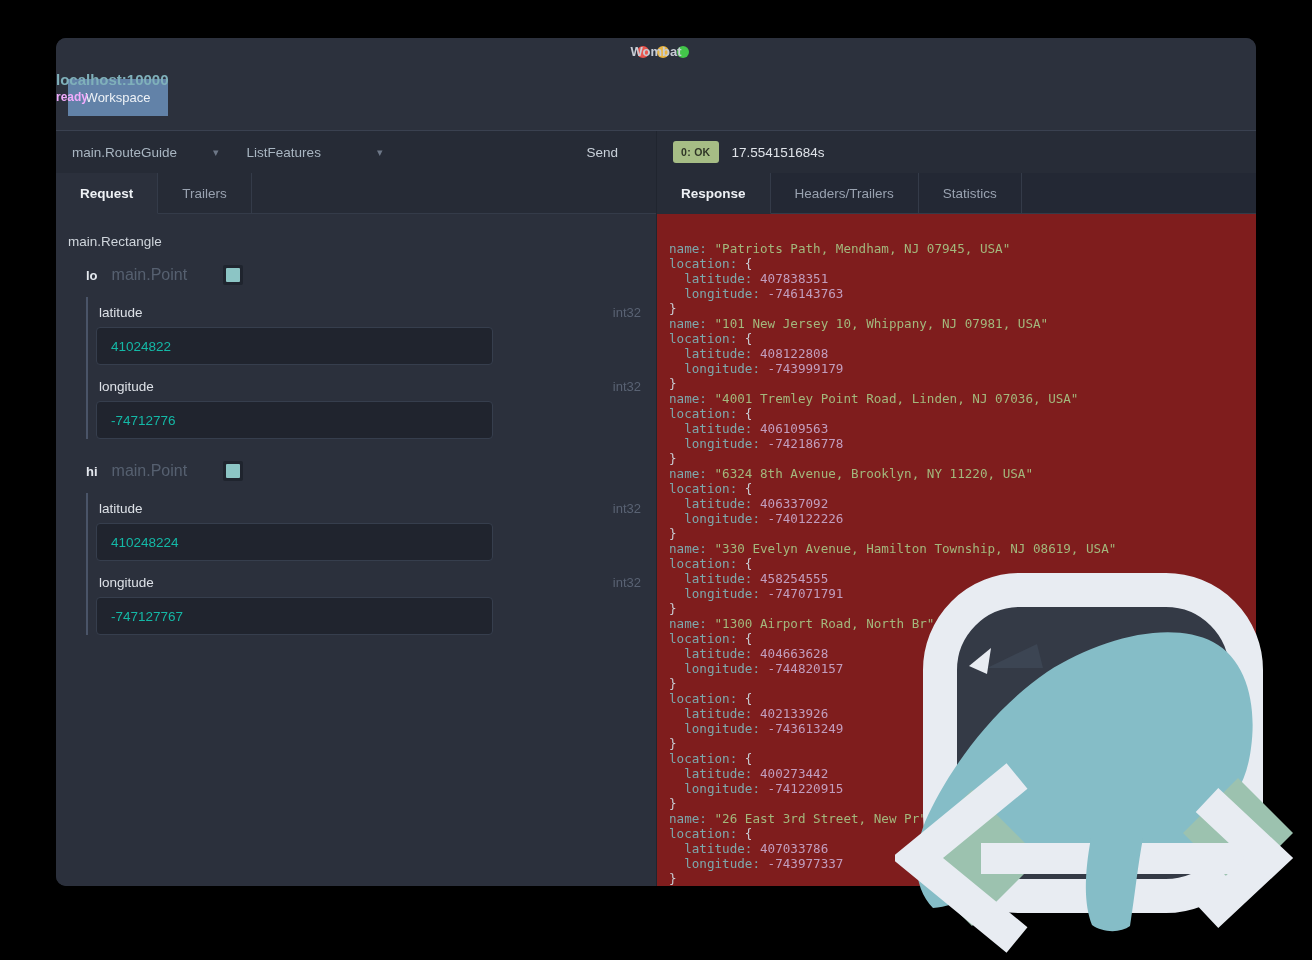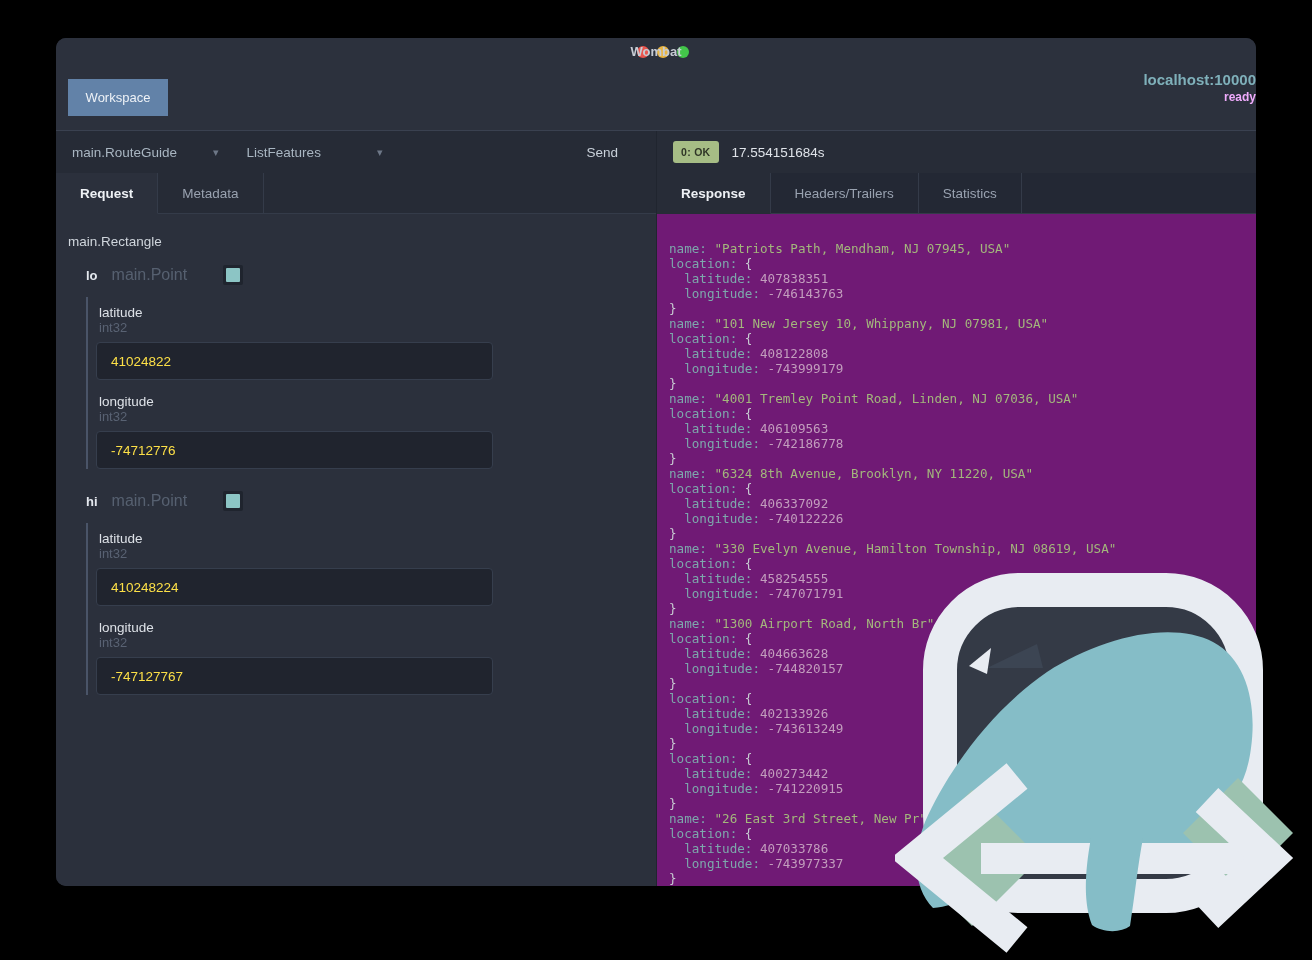--- a/index.html
+++ b/index.html
@@ -19,27 +19,27 @@
   .light.red   { background:#e9554e; }
   .light.yellow{ background:#eab542; }
   .light.green { background:#43c64a; }
   .win-title { position:absolute; left:0; right:0; text-align:center;
                font-size:13px; font-weight:700; color:#c7ccd4; }
 
   .header { height:65px; background:#2c313d; position:relative; }
   .workspace-btn { position:absolute; left:12px; top:14px; width:100px; height:37px;
                    background:#6282a8; border:none; border-radius:0;
                    color:#eef2f7; font-size:13px; font-family:inherit; cursor:pointer; }
-  .server-box { position:absolute; left:0; right:0; top:6px; text-align:right; }
+  .server-box { position:absolute; left:0; right:0; top:6px; text-align:left; }
   .server { font-size:15px; font-weight:700; color:#7fb0ba; }
   .server-status { font-size:12px; font-weight:700; color:#f0abfc; margin-top:2px; }
 
   .split { display:flex; height:756px; border-top:1px solid #3a4150; }
   .col { width:600px; display:flex; flex-direction:column; }
-  .col.right { border-left:1px solid #20252f; background:#701a75; }
+  .col.right { border-left:1px solid #20252f; background:#7f1d1d; }
 
   
   .toolbar { height:42px; display:flex; align-items:center; padding:0 16px;
              background:#262b36; flex:none; }
   .tool-item { font-size:13.5px; color:#a9b6c2; display:flex; align-items:center;gap:24px; }
   .chev { font-size:11px; color:#6d7787; margin-left:12px; }
   .method { margin-left:28px; }
   .method .chev { margin-left:32px; }
   .send-btn { margin-left:auto; margin-right:22px; background:none; border:none;
               color:#c9d1da; font-size:13.5px; font-family:inherit; cursor:pointer; }
@@ -63,26 +63,26 @@
   .group { margin-left:18px; margin-bottom:22px; }
   .group-head { display:flex; align-items:center; margin-bottom:12px;text-align:center; }
   .group-name { font-size:13px; font-weight:700; color:#e4e8ee; }
   .group-type { font-size:16px; color:#566070; margin-left:14px; }
   .checkbox { margin-left:36px; width:20px; height:20px; background:#1f242e;
               border-radius:2px; display:flex; align-items:center; justify-content:center;
               cursor:pointer; }
   .checkbox .inner { width:14px; height:14px; background:#8cc5c5; border-radius:1px; }
   .children { border-left:2px solid #4a5468; padding-left:8px; }
   .field { margin-bottom:6px; }
-  .field-head { display:flex; justify-content:space-between;
-                padding:8px 3px 7px 3px;flex-direction:column; }
+  .field-head { display:flex; align-items:center; justify-content:space-between;
+                padding:8px 3px 7px 3px; }
   .field-label { font-size:13.5px; color:#dde1e7; }
   .field-type { font-size:13px; color:#596273; }
   .field input { width:397px; height:38px; background:#20242e;
-                 border:1px solid #363e4d; border-radius:4px; color:#fde047;
+                 border:1px solid #363e4d; border-radius:4px; color:#14b8a6;
                  font-size:13.5px; font-family:inherit; padding:0 14px; outline:none; }
 
   
   .response-pre { flex:1; padding:27px 0 0 12px; overflow:hidden;
                   font-family:"DejaVu Sans Mono", monospace;
                   font-size:12.6px; line-height:15px; white-space:pre; color:#c8ccd2; }
   .response-pre .k { color:#7da8ac; }
   .response-pre .s { color:#a3b77c; }
   .response-pre .n { color:#c29dbd; }
   .response-pre .p { color:#c8ccd2; }
@@ -123,21 +123,21 @@
         </div>
         <div class="tool-item method">
           <span>ListFeatures</span>
           <span class="chev">▾</span>
         </div>
         <button class="send-btn">Send</button>
       </div>
 
       <div class="tabbar">
         <div class="tab active">Request</div>
-        <div class="tab">Metadata</div>
+        <div class="tab">Trailers</div>
       </div>
 
       <div class="form-area">
         <div class="msg-type">main.Rectangle</div>
 
         <div class="group">
           <div class="group-head">
             <span class="group-name">lo</span>
             <span class="group-type">main.Point</span>
             <span class="checkbox">

